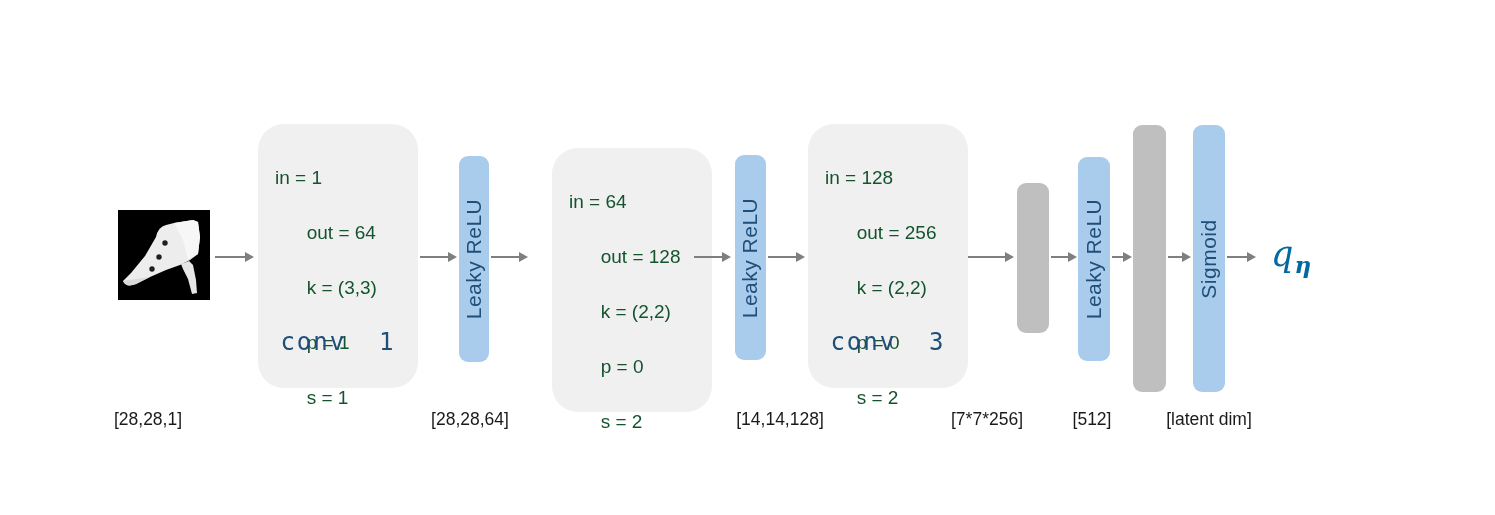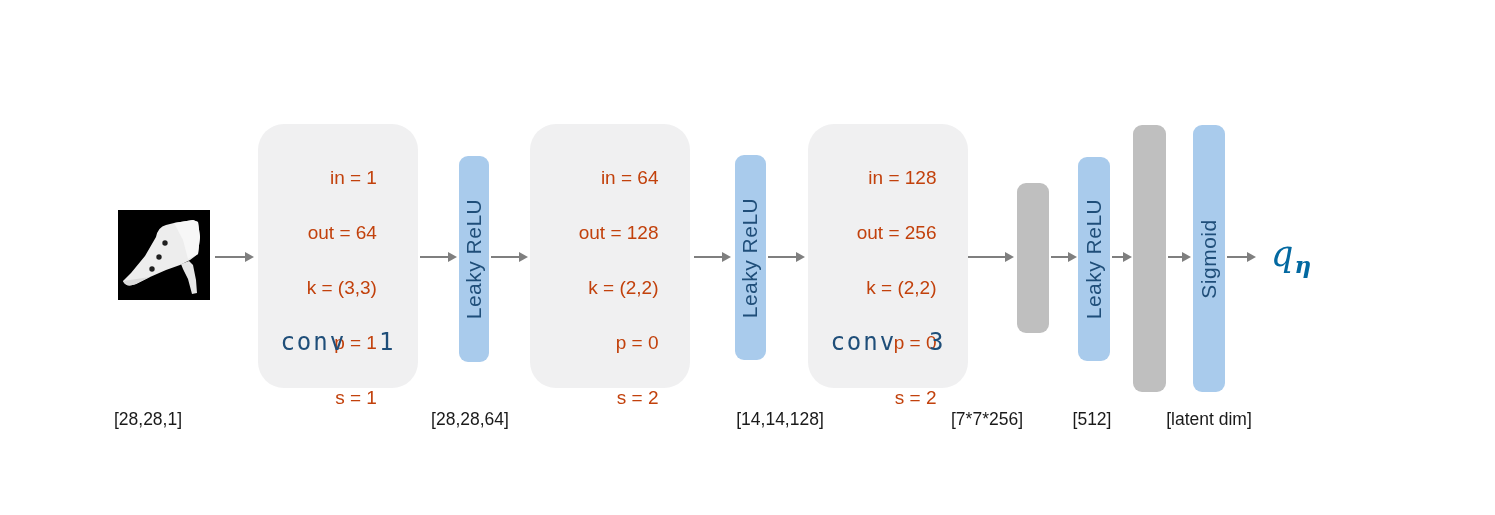--- a/index.html
+++ b/index.html
@@ -13,27 +13,26 @@
   
   .input-img{
     position:absolute;left:118px;top:210px;width:92px;height:90px;
   }
   
   .conv-box{
     position:absolute;top:124px;width:160px;height:264px;
     background:#f0f0f1;border-radius:26px;
   }
   .conv-box.c1{left:258px;}
-  .conv-box.c2{left:530px;}
+  .conv-box.c2{left:552px;margin-top:24px;}
   .conv-box.c3{left:808px;}
   .params{
     position:absolute;left:17px;top:40px;
-    font-size:19px;line-height:27.5px;color:#c2410c;
+    font-size:19px;line-height:27.5px;color:#14532d;
     white-space:pre;
-    text-align:right;
   }
   .conv-title{
     position:absolute;left:0;right:0;bottom:32px;
     text-align:center;color:#1f4e79;
     font-family:"DejaVu Sans Mono", monospace;
     font-size:24px;letter-spacing:2px;white-space:pre;
   }
   
   .bar{
     position:absolute;border-radius:9px;

